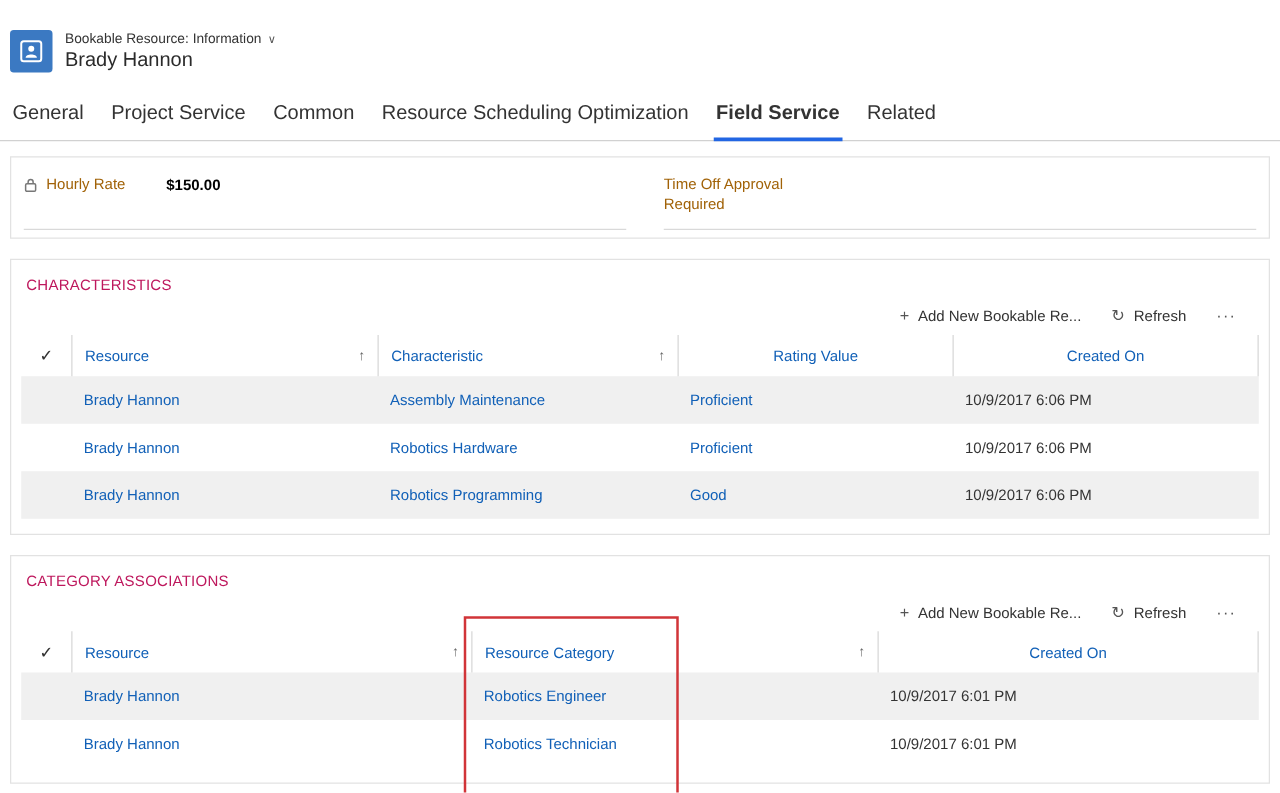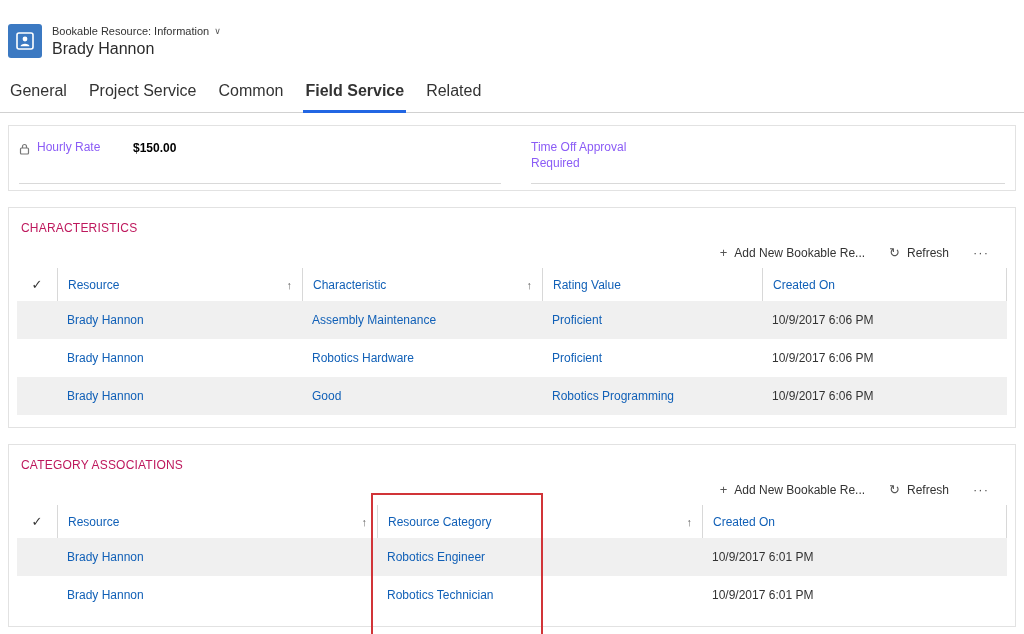--- a/index.html
+++ b/index.html
@@ -26,39 +26,39 @@
   
   .tabs { display: flex; gap: 18px; padding-left: 8px; margin-top: 24px; border-bottom: 1px solid #D1D1D1; }
   .tab { font-size: 16px; color: #333; padding: 0 2px 10px; cursor: pointer; border-bottom: 3px solid transparent; margin-bottom: -1px; }
   .tab.active { font-weight: bold; border-bottom-color: #2266E3; }
 
   
   .form-card { margin: 12px 8px 0; border: 1px solid #E2E2E2; padding: 14px 10px 6px; display: flex; gap: 30px; }
   .field { display: grid; align-items: start; border-bottom: 1px solid #D9D9D9; padding-bottom: 12px; }
   .field.left { width: 482px; grid-template-columns: 18px 96px 1fr; }
   .field.right { flex: 1; grid-template-columns: 120px 1fr; }
-  .field-label { font-size: 12px; color: #8b5cf6; line-height: 1.3; }
+  .field-label { font-size: 12px; color: #a16207; line-height: 1.3; }
   .field-value { font-size: 12px; color: #000; font-weight: 700; padding-top: 1px; }
   .lock-wrap { padding-top: 1px; }
 
   
   .card { margin: 16px 8px 0; border: 1px solid #E2E2E2; position: relative; padding-bottom: 12px; }
   .card-title { font-size: 12px; color: #be185d; padding: 13px 12px 0; letter-spacing: 0.2px; }
   .toolbar { display: flex; justify-content: flex-end; align-items: center; gap: 24px; padding: 10px 26px 8px 12px; font-size: 12px; color: #333; }
   .tb-btn { display: flex; align-items: center; gap: 7px; cursor: pointer; }
   .tb-glyph { color: #555; font-size: 13px; }
   .tb-more { color: #555; letter-spacing: 1px; cursor: pointer; font-size: 13px; }
 
   .grid { margin: 0 8px; }
   .grid-header { display: grid; align-items: stretch; }
   .g1 { grid-template-columns: 40px 245px 240px 220px 1fr; }
   .g2 { grid-template-columns: 40px 320px 325px 1fr; }
   .hcell {
     font-size: 12px; color: #1160B7; padding: 9px 10px; display: flex; align-items: center;
-    border-left: 1px solid #D8D8D8; cursor: pointer;
+    border-left: 1px solid #D8D8D8; cursor: pointer; justify-content: center;
   }
   .hcell.first { border-left: none; justify-content: center; color: #333; padding: 9px 0; font-size: 13px; }
   .hcell.last { border-right: 1px solid #D8D8D8; }
   .sort { margin-left: auto; color: #666; font-size: 11px; padding-left: 6px; }
 
   .grid-row { display: grid; align-items: center; height: 38px; font-size: 12px; }
   .grid-row.alt { background: #F0F0F0; }
   .cell { padding: 0 10px; white-space: nowrap; overflow: hidden; }
   .cell.link { color: #1160B7; cursor: pointer; }
   .cell.plain { color: #333; }
@@ -86,20 +86,21 @@
       <span class="chev">∨</span>
     </div>
     <div class="record-name">Brady Hannon</div>
   </div>
 </div>
 
 <div class="tabs">
   <div class="tab">General</div>
   <div class="tab">Project Service</div>
   <div class="tab">Common</div>
+  <div class="tab">Resource Scheduling Optimization</div>
   <div class="tab active">Field Service</div>
   <div class="tab">Related</div>
 </div>
 
 <div class="form-card">
   <div class="field left">
     <span class="lock-wrap">
       <svg width="11" height="12" viewBox="0 0 11 12">
         <rect x="1.5" y="5" width="8" height="6" rx="1" fill="none" stroke="#777" stroke-width="1.2"></rect>
         <path d="M3.5 5 V3.5 a2 2 0 0 1 4 0 V5" fill="none" stroke="#777" stroke-width="1.2"></path>
@@ -155,22 +156,22 @@
     <div class="grid-row g1">
       <div class="cell"></div>
       <div class="cell link">Brady Hannon</div>
       <div class="cell link">Robotics Hardware</div>
       <div class="cell link">Proficient</div>
       <div class="cell plain">10/9/2017 6:06 PM</div>
     </div>
     <div class="grid-row g1 alt">
       <div class="cell"></div>
       <div class="cell link">Brady Hannon</div>
+      <div class="cell link">Robotics Programming</div>
       <div class="cell link">Good</div>
-      <div class="cell link">Robotics Programming</div>
       <div class="cell plain">10/9/2017 6:06 PM</div>
     </div>
   </div>
 </div>
 
 <div class="card">
   <div class="card-title">CATEGORY ASSOCIATIONS</div>
   <div class="toolbar">
     <div class="tb-btn">
       <span class="tb-glyph">+</span>

